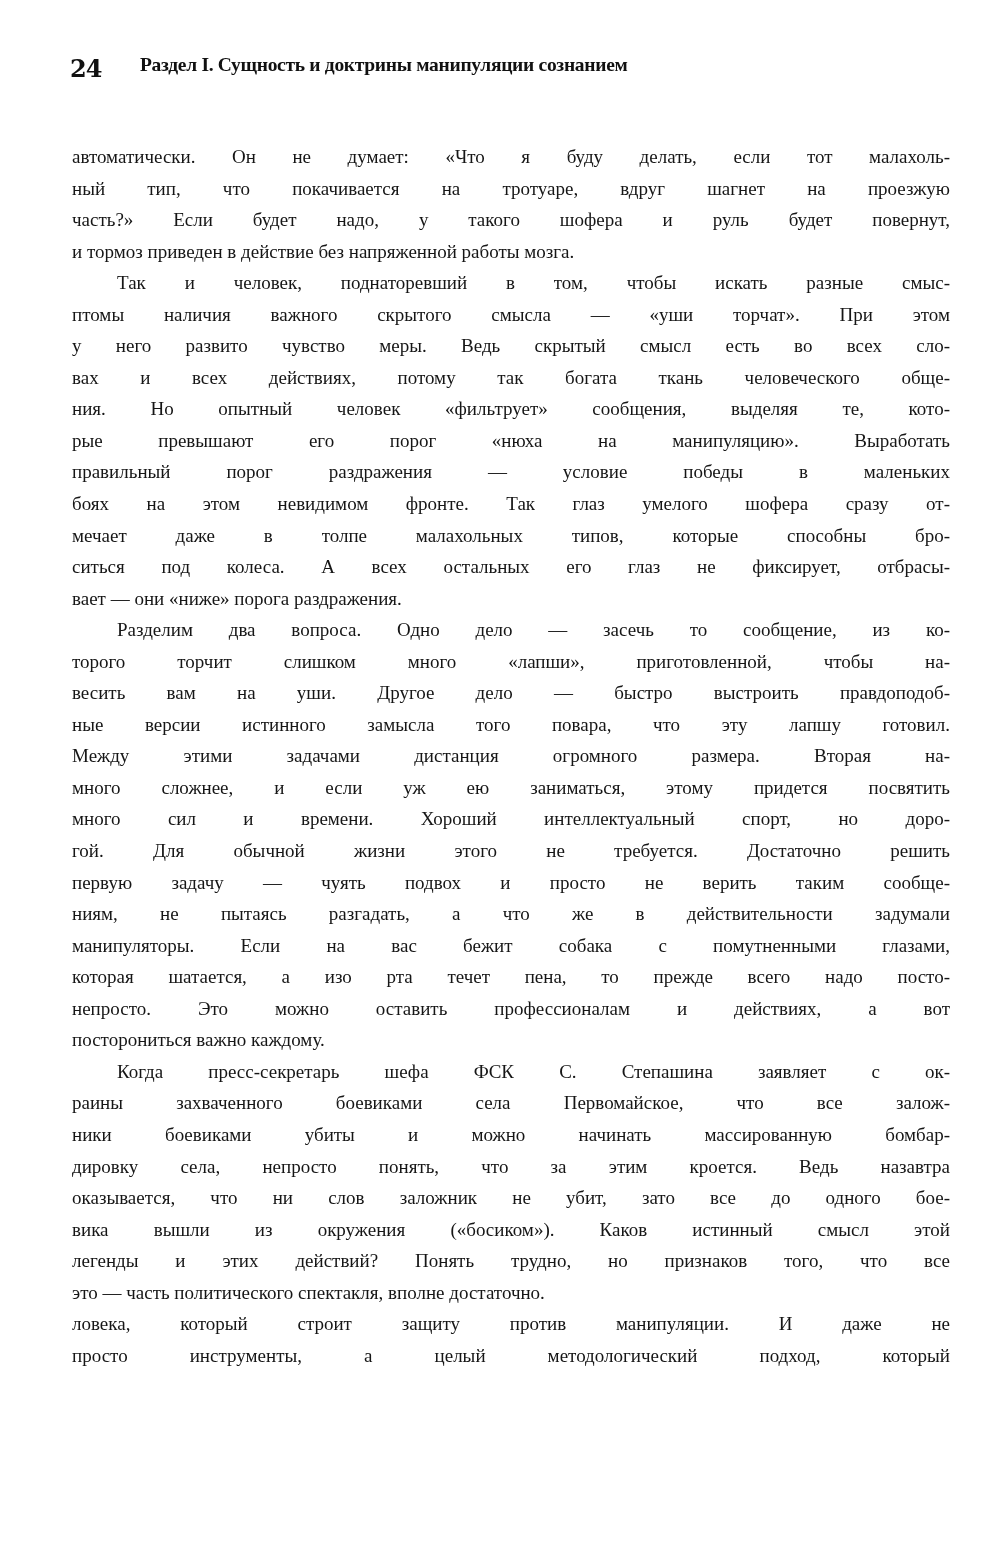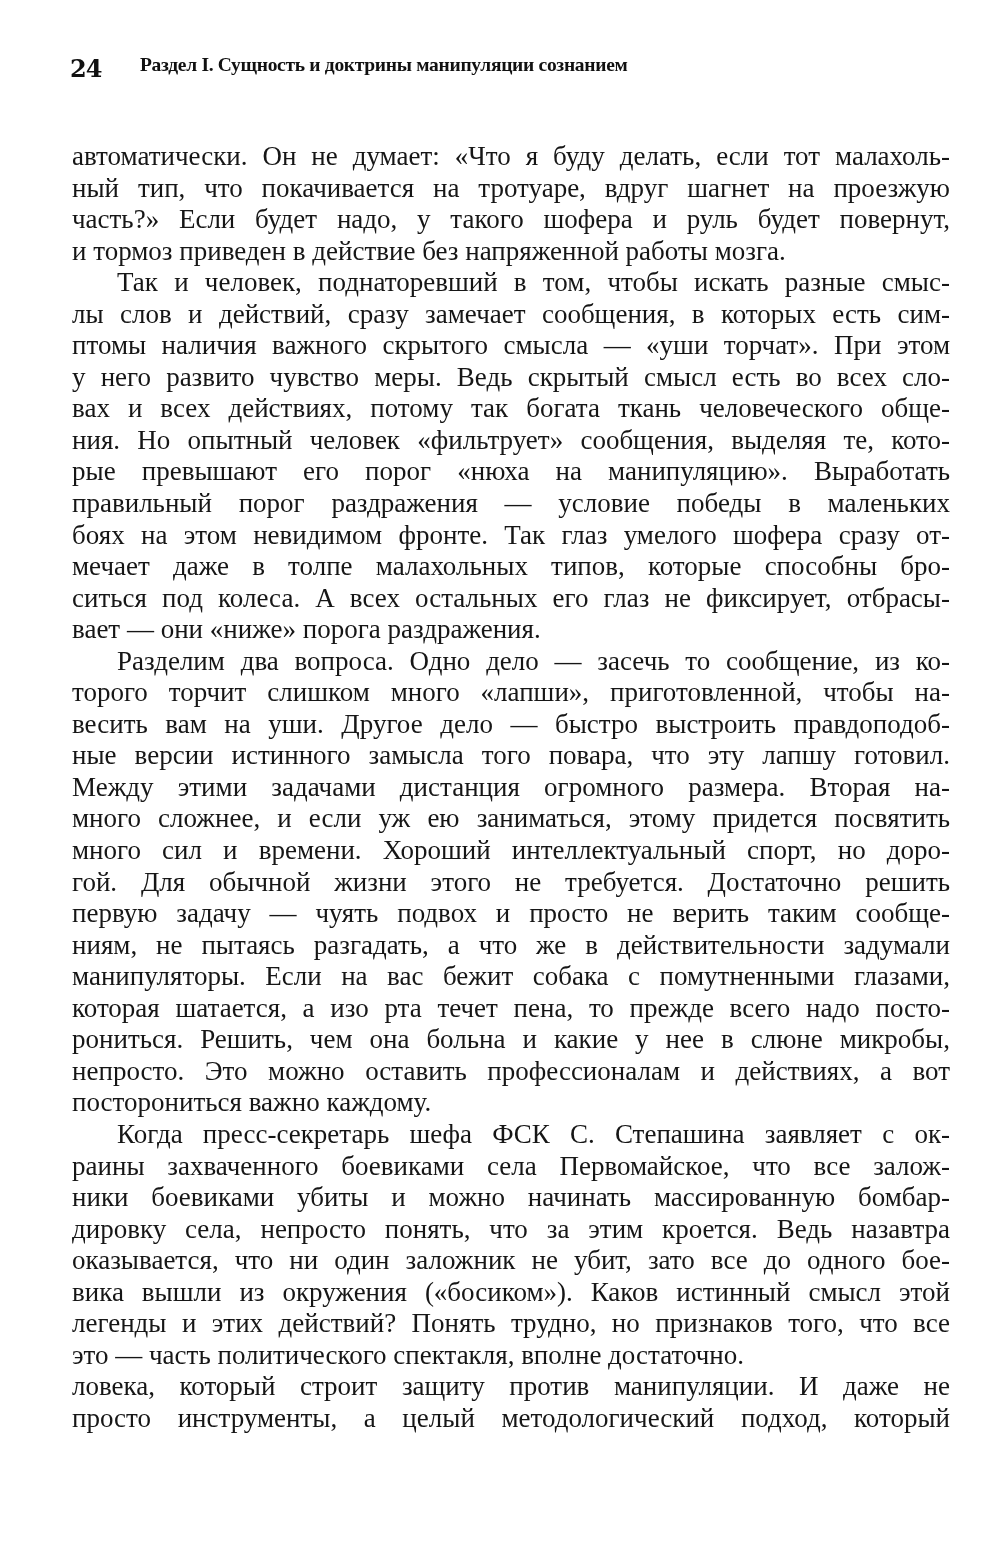--- a/index.html
+++ b/index.html
@@ -37,21 +37,21 @@
       font-size: 19.5px;
       letter-spacing: -0.3px;
       color: #111;
     }
     .text-block {
       position: absolute;
       left: 72px;
       top: 141px;
       width: 878px;
       font-family: "Liberation Serif", serif;
-      font-size: 27px;
+      font-size: 19px;
       line-height: 31.55px;
       color: #161616;
     }
     .line {
       display: block;
       white-space: nowrap;
       text-align: justify;
       text-align-last: justify;
       height: 31.55px;
       overflow: visible;
@@ -75,21 +75,20 @@
 
   <div>
     <span class="line">автоматически. Он не думает: «Что я буду делать, если тот малахоль-</span>
     <span class="line">ный тип, что покачивается на тротуаре, вдруг шагнет на проезжую</span>
     <span class="line">часть?» Если будет надо, у такого шофера и руль будет повернут,</span>
     <span class="line last">и тормоз приведен в действие без напряженной работы мозга.</span>
   </div>
 
   <div>
     <span class="line indent">Так и человек, поднаторевший в том, чтобы искать разные смыс-</span>
-    <span class="line">лы слов и действий, сразу замечает сообщения, в которых есть сим-</span>
     <span class="line">птомы наличия важного скрытого смысла — «уши торчат». При этом</span>
     <span class="line">у него развито чувство меры. Ведь скрытый смысл есть во всех сло-</span>
     <span class="line">вах и всех действиях, потому так богата ткань человеческого обще-</span>
     <span class="line">ния. Но опытный человек «фильтрует» сообщения, выделяя те, кото-</span>
     <span class="line">рые превышают его порог «нюха на манипуляцию». Выработать</span>
     <span class="line">правильный порог раздражения — условие победы в маленьких</span>
     <span class="line">боях на этом невидимом фронте. Так глаз умелого шофера сразу от-</span>
     <span class="line">мечает даже в толпе малахольных типов, которые способны бро-</span>
     <span class="line">ситься под колеса. А всех остальных его глаз не фиксирует, отбрасы-</span>
     <span class="line last">вает — они «ниже» порога раздражения.</span>
@@ -101,31 +100,30 @@
     <span class="line">весить вам на уши. Другое дело — быстро выстроить правдоподоб-</span>
     <span class="line">ные версии истинного замысла того повара, что эту лапшу готовил.</span>
     <span class="line">Между этими задачами дистанция огромного размера. Вторая на-</span>
     <span class="line">много сложнее, и если уж ею заниматься, этому придется посвятить</span>
     <span class="line">много сил и времени. Хороший интеллектуальный спорт, но доро-</span>
     <span class="line">гой. Для обычной жизни этого не требуется. Достаточно решить</span>
     <span class="line">первую задачу — чуять подвох и просто не верить таким сообще-</span>
     <span class="line">ниям, не пытаясь разгадать, а что же в действительности задумали</span>
     <span class="line">манипуляторы. Если на вас бежит собака с помутненными глазами,</span>
     <span class="line">которая шатается, а изо рта течет пена, то прежде всего надо посто-</span>
-    <span class="line">рониться. Решить, чем она больна и какие у нее в слюне микробы,</span>
     <span class="line">непросто. Это можно оставить профессионалам и действиях, а вот</span>
     <span class="line last">посторониться важно каждому.</span>
   </div>
 
   <div>
     <span class="line indent">Когда пресс-секретарь шефа ФСК С. Степашина заявляет с ок-</span>
     <span class="line">раины захваченного боевиками села Первомайское, что все залож-</span>
     <span class="line">ники боевиками убиты и можно начинать массированную бомбар-</span>
     <span class="line">дировку села, непросто понять, что за этим кроется. Ведь назавтра</span>
-    <span class="line">оказывается, что ни один заложник не убит, зато все до одного бое-</span>
+    <span class="line">оказывается, что ни слов заложник не убит, зато все до одного бое-</span>
     <span class="line">вика вышли из окружения («босиком»). Каков истинный смысл этой</span>
     <span class="line">легенды и этих действий? Понять трудно, но признаков того, что все</span>
     <span class="line last">это — часть политического спектакля, вполне достаточно.</span>
   </div>
 
   <div>
     <span class="line">ловека, который строит защиту против манипуляции. И даже не</span>
     <span class="line">просто инструменты, а целый методологический подход, который</span>
   </div>
 </div>

